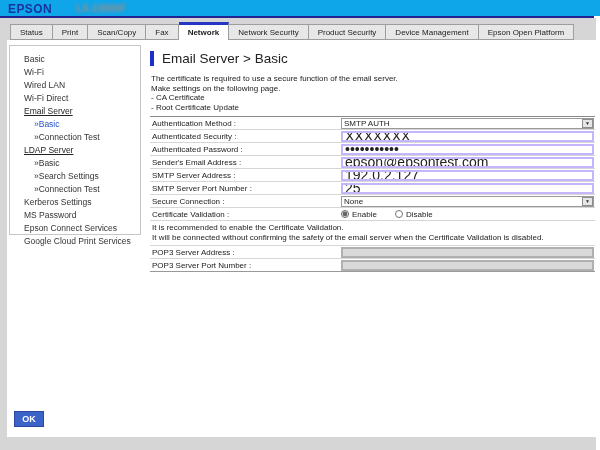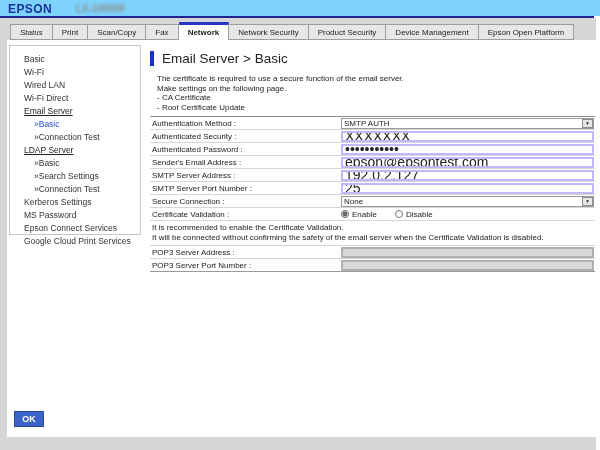--- a/index.html
+++ b/index.html
@@ -1,49 +1,49 @@
 <!DOCTYPE html>
 <html><head>
 <meta charset="utf-8">
 <style>
   * { margin:0; padding:0; box-sizing:border-box; }
   html,body { width:600px; height:450px; }
   body { position:relative; font-family:"Liberation Sans", sans-serif; background:#ffffff; overflow:hidden; }
 
   
-  .header { position:absolute; top:0; left:0; width:600px; height:16px; background:#7dd3fc; }
+  .header { position:absolute; top:0; left:0; width:600px; height:16px; background:#0ea5e9; }
   .brand { position:absolute; left:8px; top:2px; font-size:12px; font-weight:900; letter-spacing:.4px; color:#17339c; }
   .model { position:absolute; left:76px; top:3px; font-size:10px; font-weight:bold; color:#8f8f8f; filter:blur(1.6px); }
   .blue-rule { position:absolute; top:16px; left:0; width:594px; height:2px; background:#23238f; }
 
   
   .page-bg { position:absolute; top:18px; left:0; width:596px; height:432px; background:#d6d6d6; }
 
   
   .tabbar { position:absolute; top:22px; left:10px; height:18px; display:flex; align-items:flex-end; }
   .tab { height:16px; display:flex; align-items:center; padding:0 9px; background:#e7e7e7; border:1px solid #9d9d9d; border-left-width:0; font-size:8px; color:#222; cursor:pointer; white-space:nowrap; }
-  .tab:first-child { border-left-width:1px;font-style:italic; }
+  .tab:first-child { border-left-width:1px; }
   .tab.active { height:18px; background:#ffffff; border-top:3px solid #2536c4; border-bottom:none; font-weight:bold; }
 
   
   .panel { position:absolute; top:40px; left:7px; width:589px; height:397px; background:#ffffff; }
 
   
   .sidebar { position:absolute; left:2px; top:5px; width:132px; height:190px; background:#fff; border:1px solid #c6c6c6; padding:7px 2px 6px 14px; }
   .side-item { font-size:8.5px; line-height:13px; color:#333; cursor:pointer; white-space:nowrap; }
   .side-item.group { font-weight:normal; text-decoration:underline; color:#222; }
   .side-item.sub { padding-left:10px; }
   .side-item.active { color:#2553cc; }
 
   
   .main { position:absolute; left:143px; top:0; width:446px; }
   .titlebar { position:absolute; top:11px; left:0; display:flex; }
   .title-accent { width:4px; height:15px; background:#1b2ec9; margin-right:8px; }
   .page-title { font-size:13.5px; color:#222; }
-  .desc { position:absolute; top:34px; left:7px; font-size:8px; line-height:9.5px; color:#222; }
+  .desc { position:absolute; top:34px; left:1px; font-size:8px; line-height:9.5px; color:#222; }
 
   .form { position:absolute; top:76px; left:0; width:445px; border-top:1px solid #8a8a8a; }
   .row { display:flex; align-items:center; height:13px; border-bottom:1px solid #d6d6d6; }
   .row-label { width:190px; font-size:8px; color:#222; padding-left:2px; white-space:nowrap; }
   .row-ctl { flex:1; display:flex; align-items:center; height:100%; padding:1px 1px; }
   .txt { width:100%; height:11px; border:2px solid #c4b5fd; font-size:14px; font-family:"Liberation Sans",sans-serif; padding:0 2px; color:#222; background:#fff; }
   .txt:disabled { background:#d9d9d9; border-color:#b0b0b0; }
   .sel { width:100%; height:11px; border:1px solid #9a9a9a; background:#fff; display:flex; align-items:center; cursor:pointer; }
   .sel-value { flex:1; font-size:8px; padding:0 2px; color:#222; white-space:nowrap; }
   .sel-btn { width:11px; height:9px; background:#e6e6e6; border:1px solid #8d8d8d; display:flex; align-items:center; justify-content:center; font-size:5px; color:#333; }

